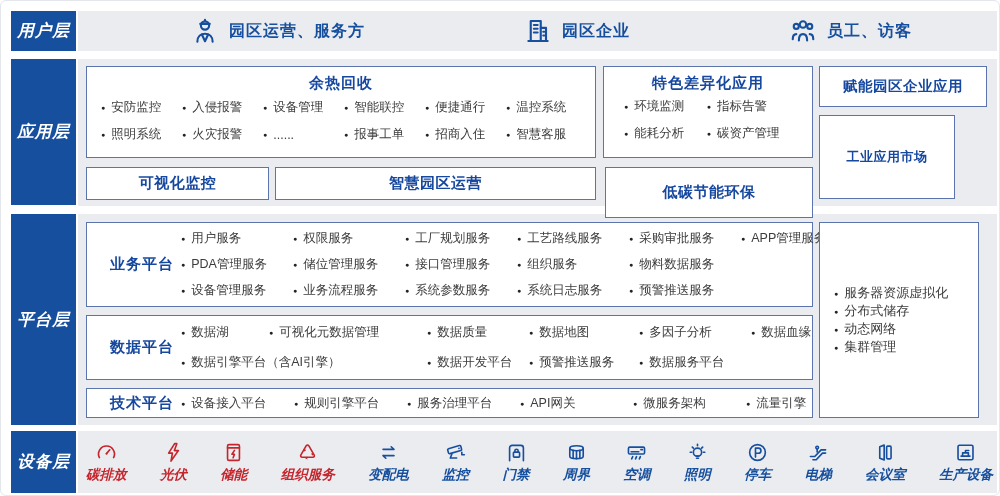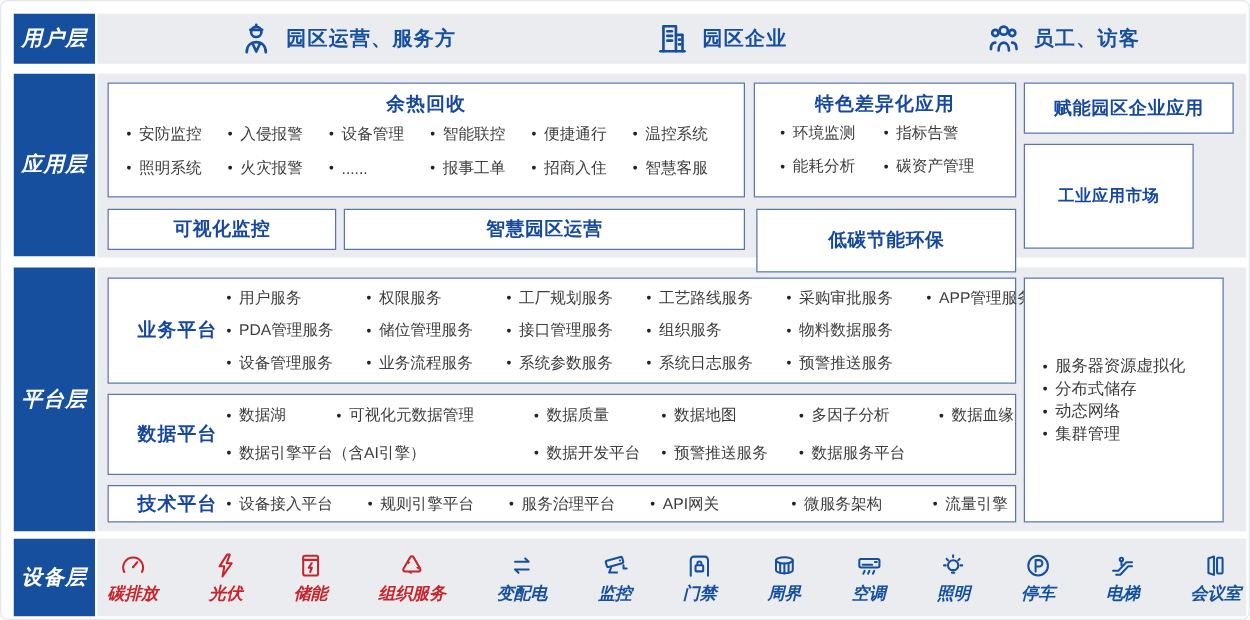--- a/index.html
+++ b/index.html
@@ -316,15 +316,24 @@
     </div>
     <div class="dev blue">
       <span>
           <svg viewBox="0 0 24 24">
         <path d="M10.6 4.3L6 6.1v12l4.6 1.6z"></path>
         <rect x="13.2" y="5.4" width="4.6" height="13.2" rx="1"></rect>
           </svg>
         </span>
       <span>会议室</span>
     </div>
+    <div class="dev blue">
+      <span>
+          <svg viewBox="0 0 24 24">
+        <rect x="4.2" y="4.4" width="15.6" height="15.2" rx="1.5"></rect>
+        <path d="M7.4 15.8h9.2M9 15.8v-3.4h6v3.4M12 12.4V9.9h3.4"></path>
+          </svg>
+        </span>
+      <span>生产设备</span>
+    </div>
   </div>
 
 </div>
 
 </body></html>

